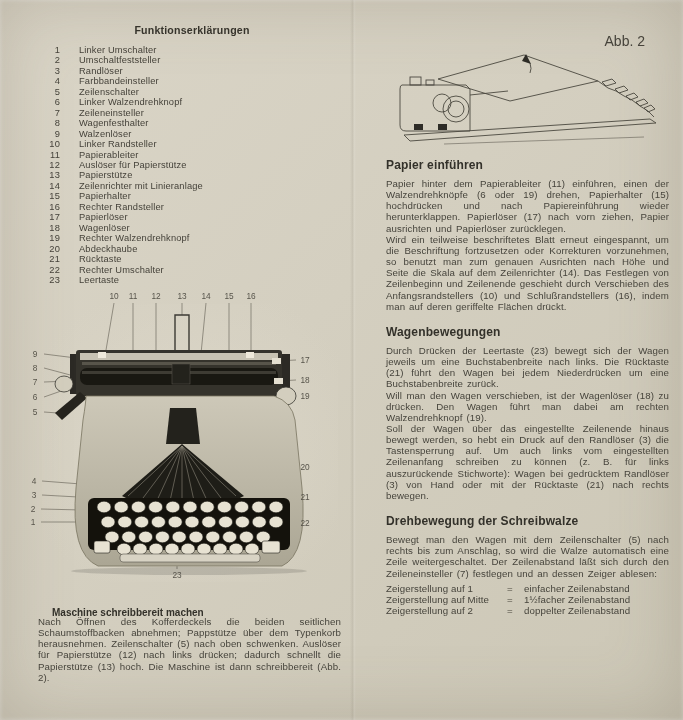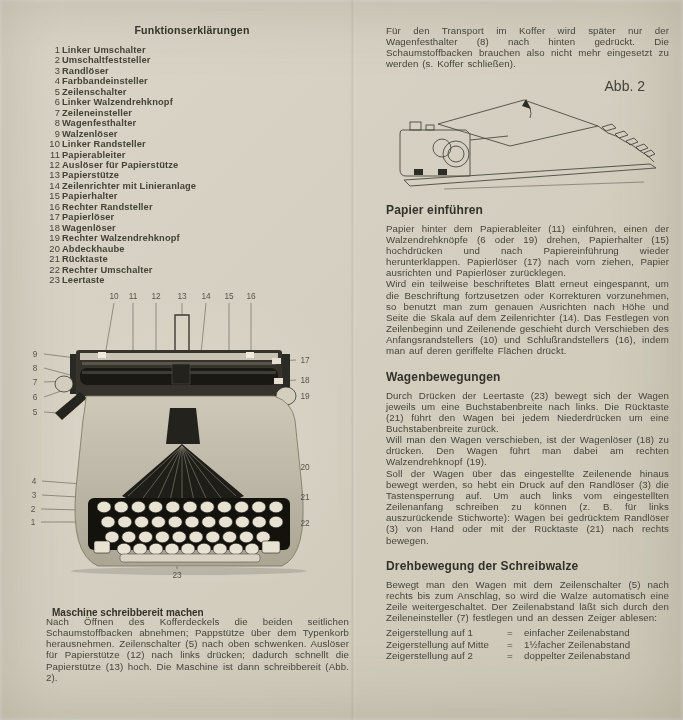--- a/index.html
+++ b/index.html
@@ -19,30 +19,30 @@
     background:linear-gradient(90deg,rgba(90,84,70,0) 0%,rgba(90,84,70,.10) 45%,rgba(255,255,255,.10) 70%,rgba(90,84,70,0) 100%);
   }
   .col{position:absolute;}
   .col-left{left:38px;top:24px;width:306px;height:690px;}
   .col-right{left:386px;top:25px;width:283px;}
   .h-main{font-size:10.6px;font-weight:bold;color:#33312a;margin:0 0 9px 2px;letter-spacing:.2px;text-align:center;}
   .h-sec{font-size:12px;font-weight:bold;color:#33312a;margin:13px 0 6px 0;letter-spacing:.15px;}
   #parts-list{margin-left:6px;}
   .part-row{display:flex;font-size:9.3px;line-height:10.45px;letter-spacing:.15px;}
   .pn{width:16px;text-align:right;flex:none;}
-  .pl{margin-left:2px;white-space:nowrap;font-weight:bold;}
+  .pl{margin-left:19px;white-space:nowrap;}
   .body-text{
     font-size:9.7px;line-height:11.15px;margin:0;text-align:justify;
     letter-spacing:.1px;word-spacing:1.1px;color:#46443c;
   }
   .figure1{position:absolute;left:-14px;top:268px;width:332px;height:302px;}
   .figure1 svg{position:absolute;left:0;top:0;}
   .co{position:absolute;font-size:8.3px;color:#57544b;transform:translate(-50%,0);line-height:9px;}
   .ready-h{position:absolute;left:0;top:577px;margin:6px;font-size:10px;font-weight:bold;color:#33312a;padding-left:8px;}
-  .ready-p{position:absolute;left:0;top:592px;width:303px;margin-left:8px;}
+  .ready-p{position:absolute;left:0;top:592px;width:303px;}
   .abb-label{font-size:14px;color:#45423a;text-align:right;padding-right:24px;margin-top:8px;}
   .fig2{display:block;margin-top:2px;}
   .section .body-text{margin:0;}
   .sec-0 p:nth-of-type(3){margin-top:5px;}
   .defs{margin-top:4px;}
   .def-row{display:flex;font-size:9.7px;line-height:11.3px;letter-spacing:.1px;color:#46443c;}
   .def-term{width:121px;flex:none;}
   .def-eq{width:17px;flex:none;}
 </style>
 </head>
@@ -305,21 +305,20 @@
           <span class="co" style="left: 281px; top: 227px;">22</span>
           <span class="co" style="left: 153px; top: 279px;">23</span>
         </div>
     </div>
 
     <h4 class="ready-h">Maschine schreibbereit machen</h4>
     <p class="body-text ready-p">Nach Öffnen des Kofferdeckels die beiden seitlichen Schaumstoffbacken abnehmen; Pappstütze über dem Typenkorb herausnehmen. Zeilenschalter (5) nach oben schwenken. Auslöser für Papierstütze (12) nach links drücken; dadurch schnellt die Papierstütze (13) hoch. Die Maschine ist dann schreibbereit (Abb. 2).</p>
   </div>
 
   <div class="col col-right">
-    <p class="body-text">Für den Transport im Koffer wird später nur der Wagenfesthalter (8) nach hinten gedrückt. Die Schaumstoffbacken brauchen also nicht mehr eingesetzt zu werden (s. Koffer schließen).</p>
     <div class="abb-label">Abb. 2</div>
 
     <svg class="fig2" width="276" height="94" viewBox="0 0 276 94">
       <g stroke="#4b4840" stroke-width="0.9" fill="none">
         <g>
           <path d="M52,28 L138,4 L212,30 L124,50 Z"></path>
         </g>
         <g>
           <path d="M140,3 l5,10 l-9,-3 z" fill="#2e2c27" stroke="none"></path>
           <path d="M144,12 q2,6 0,10"></path>

